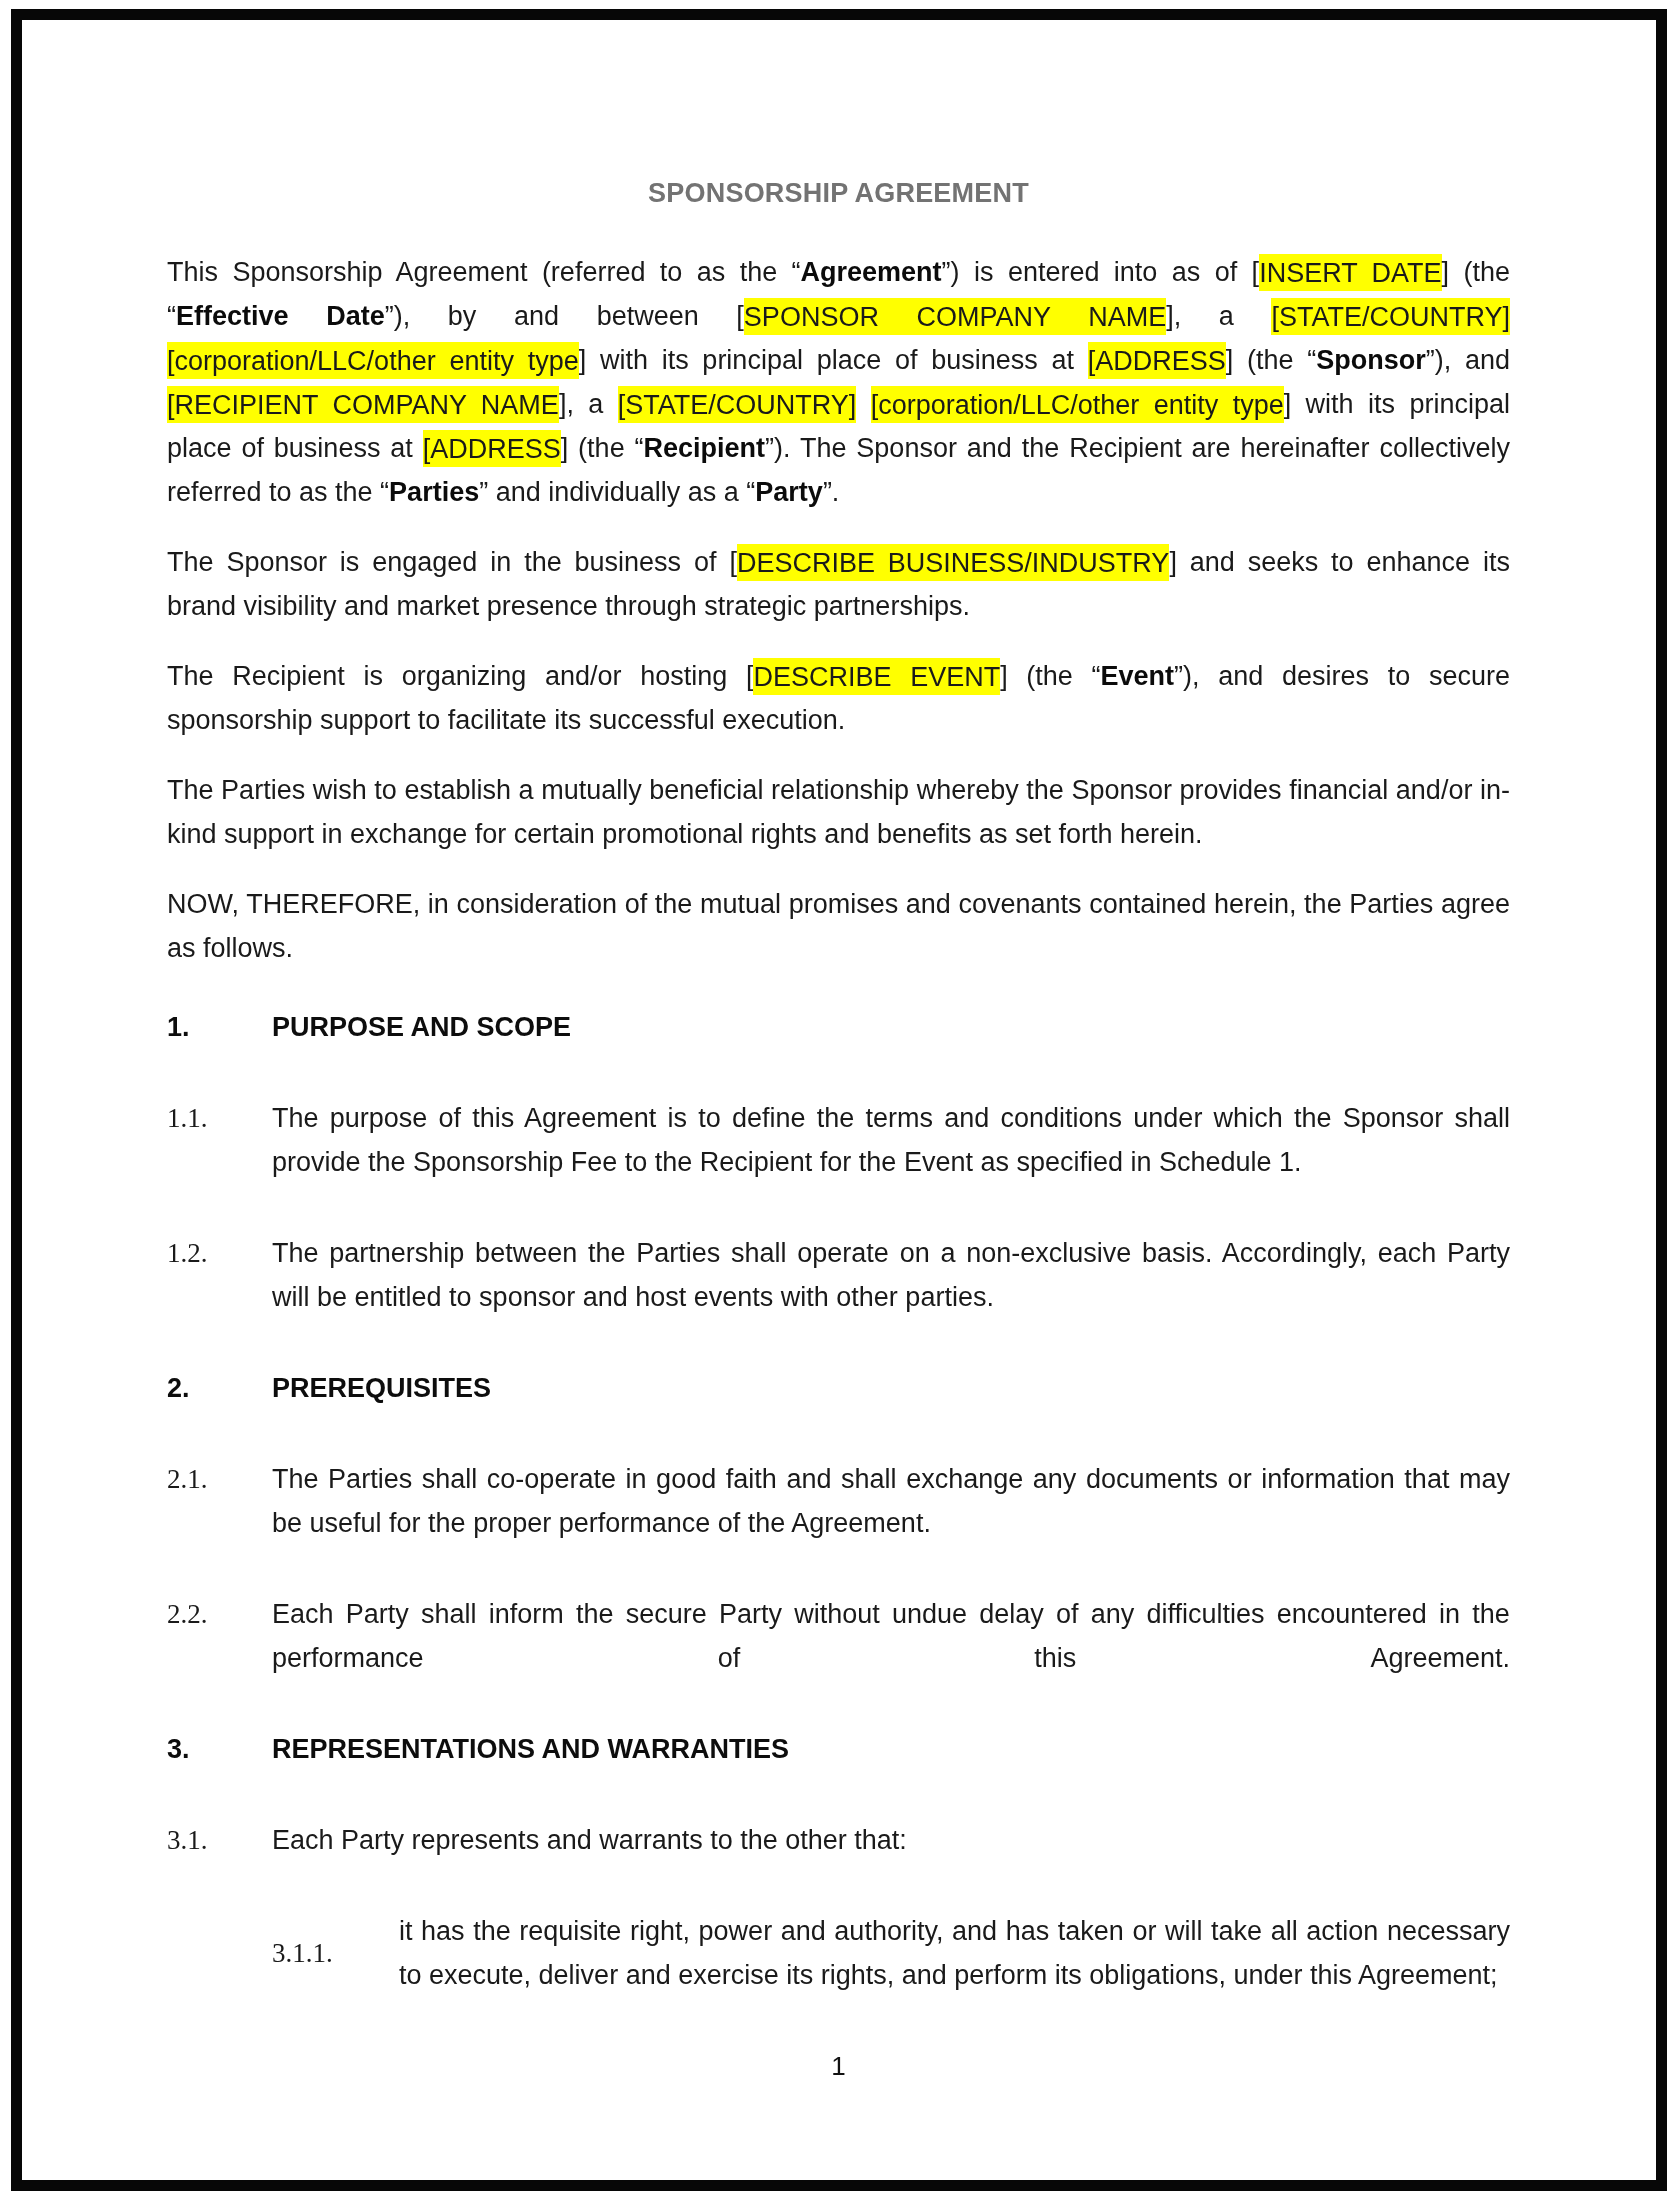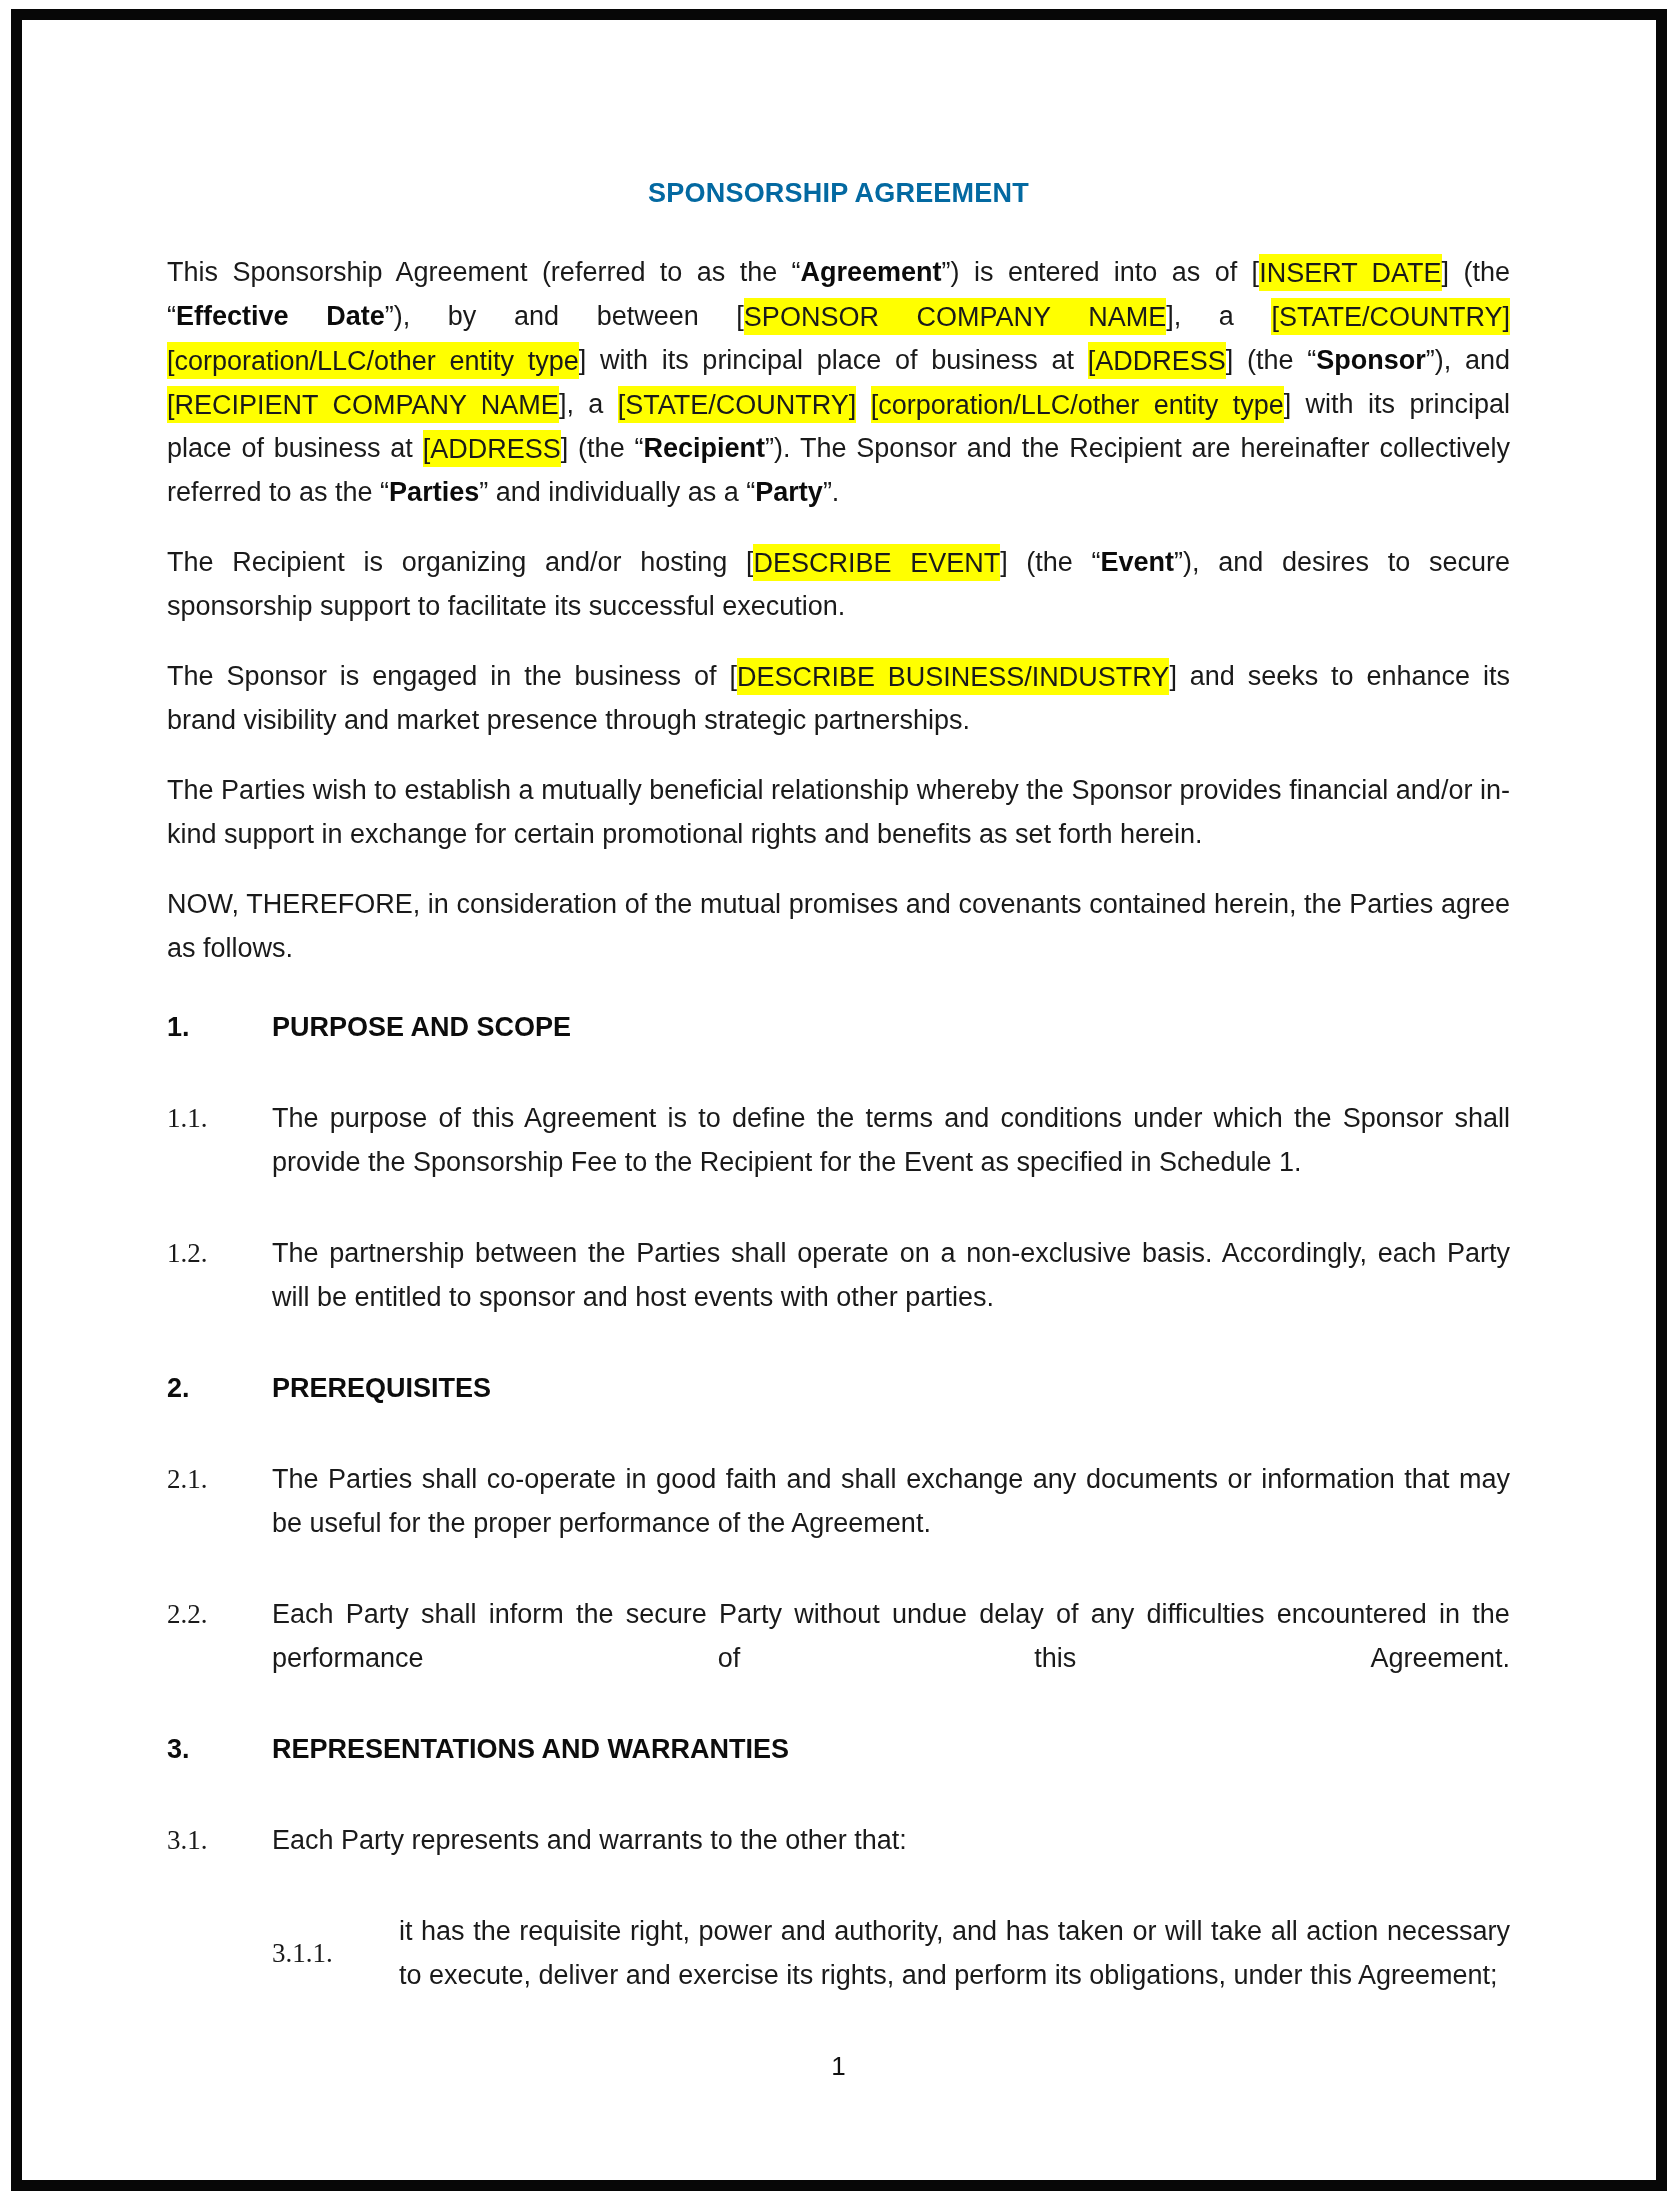--- a/index.html
+++ b/index.html
@@ -32,21 +32,21 @@
     width: 1343px;
     padding-top: 171px;
   }
   .title {
     font-size: 27px;
     line-height: 44px;
     font-weight: bold;
     text-align: center;
     letter-spacing: 0.2px;
     margin: 0 0 35px 0;
-    color: #0369a1;
+    color: #737373;
   }
   .para {
     font-size: 27px;
     line-height: 44px;
     margin: 0 0 26px 0;
     text-align: justify;
   }
   .b { font-weight: bold; color: #0b0b0b; }
   .hl {
     background: var(--hl, #ffff00);
@@ -88,22 +88,22 @@
 <body>
 
 <div class="page">
   <div class="frame"></div>
 
   <div class="content">
 
     <h1 class="title">SPONSORSHIP AGREEMENT</h1>
 
     <p class="para"><span>This Sponsorship Agreement (referred to as the “</span><span class="b">Agreement</span><span>”) is entered into as of [</span><span class="hl">INSERT DATE</span><span>] (the “</span><span class="b">Effective Date</span><span>”), by and between [</span><span class="hl">SPONSOR COMPANY NAME</span><span>], a </span><span class="hl">[STATE/COUNTRY]</span><span> </span><span class="hl">[corporation/LLC/other entity type</span><span>] with its principal place of business at </span><span class="hl">[ADDRESS</span><span>] (the “</span><span class="b">Sponsor</span><span>”), and </span><span class="hl">[RECIPIENT COMPANY NAME</span><span>], a </span><span class="hl">[STATE/COUNTRY]</span><span> </span><span class="hl">[corporation/LLC/other entity type</span><span>] with its principal place of business at </span><span class="hl">[ADDRESS</span><span>] (the “</span><span class="b">Recipient</span><span>”). The Sponsor and the Recipient are hereinafter collectively referred to as the “</span><span class="b">Parties</span><span>” and individually as a “</span><span class="b">Party</span><span>”.</span></p>
+    <p class="para"><span>The Sponsor is engaged in the business of [</span><span class="hl">DESCRIBE BUSINESS/INDUSTRY</span><span>] and seeks to enhance its brand visibility and market presence through strategic partnerships.</span></p>
     <p class="para"><span>The Recipient is organizing and/or hosting [</span><span class="hl">DESCRIBE EVENT</span><span>] (the “</span><span class="b">Event</span><span>”), and desires to secure sponsorship support to facilitate its successful execution.</span></p>
-    <p class="para"><span>The Sponsor is engaged in the business of [</span><span class="hl">DESCRIBE BUSINESS/INDUSTRY</span><span>] and seeks to enhance its brand visibility and market presence through strategic partnerships.</span></p>
     <p class="para"><span>The Parties wish to establish a mutually beneficial relationship whereby the Sponsor provides financial and/or in-kind support in exchange for certain promotional rights and benefits as set forth herein.</span></p>
     <p class="para"><span>NOW, THEREFORE, in consideration of the mutual promises and covenants contained herein, the Parties agree as follows.</span></p>
 
     <div class="hrow">
       <span class="num">1.</span>
       <span class="htext">PURPOSE AND SCOPE</span>
     </div>
 
     <div class="irow">
       <span class="num">1.1.</span>

